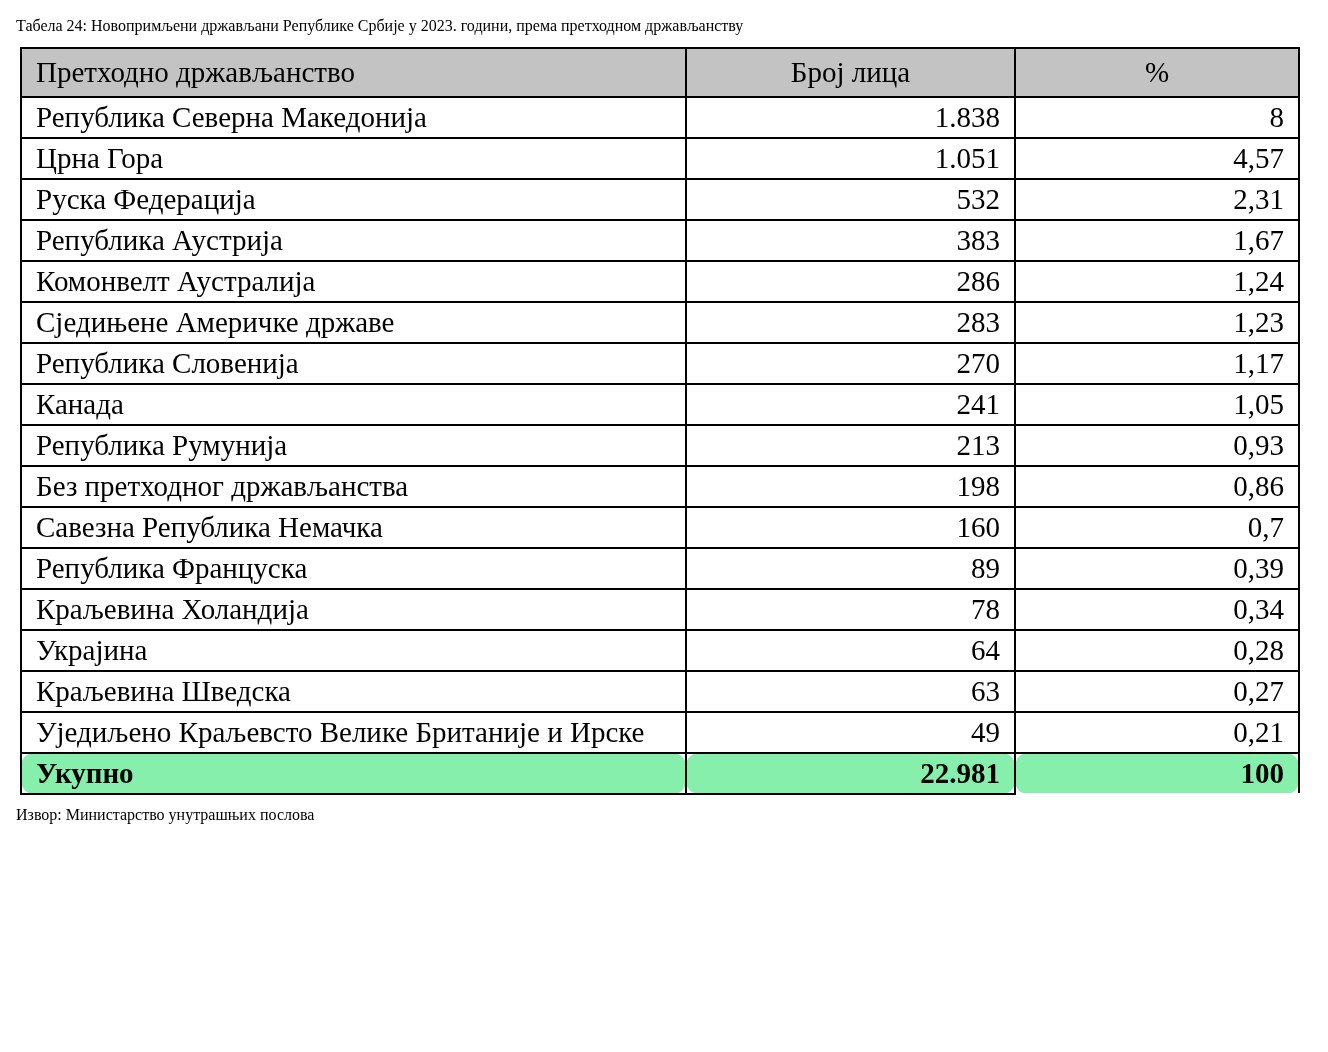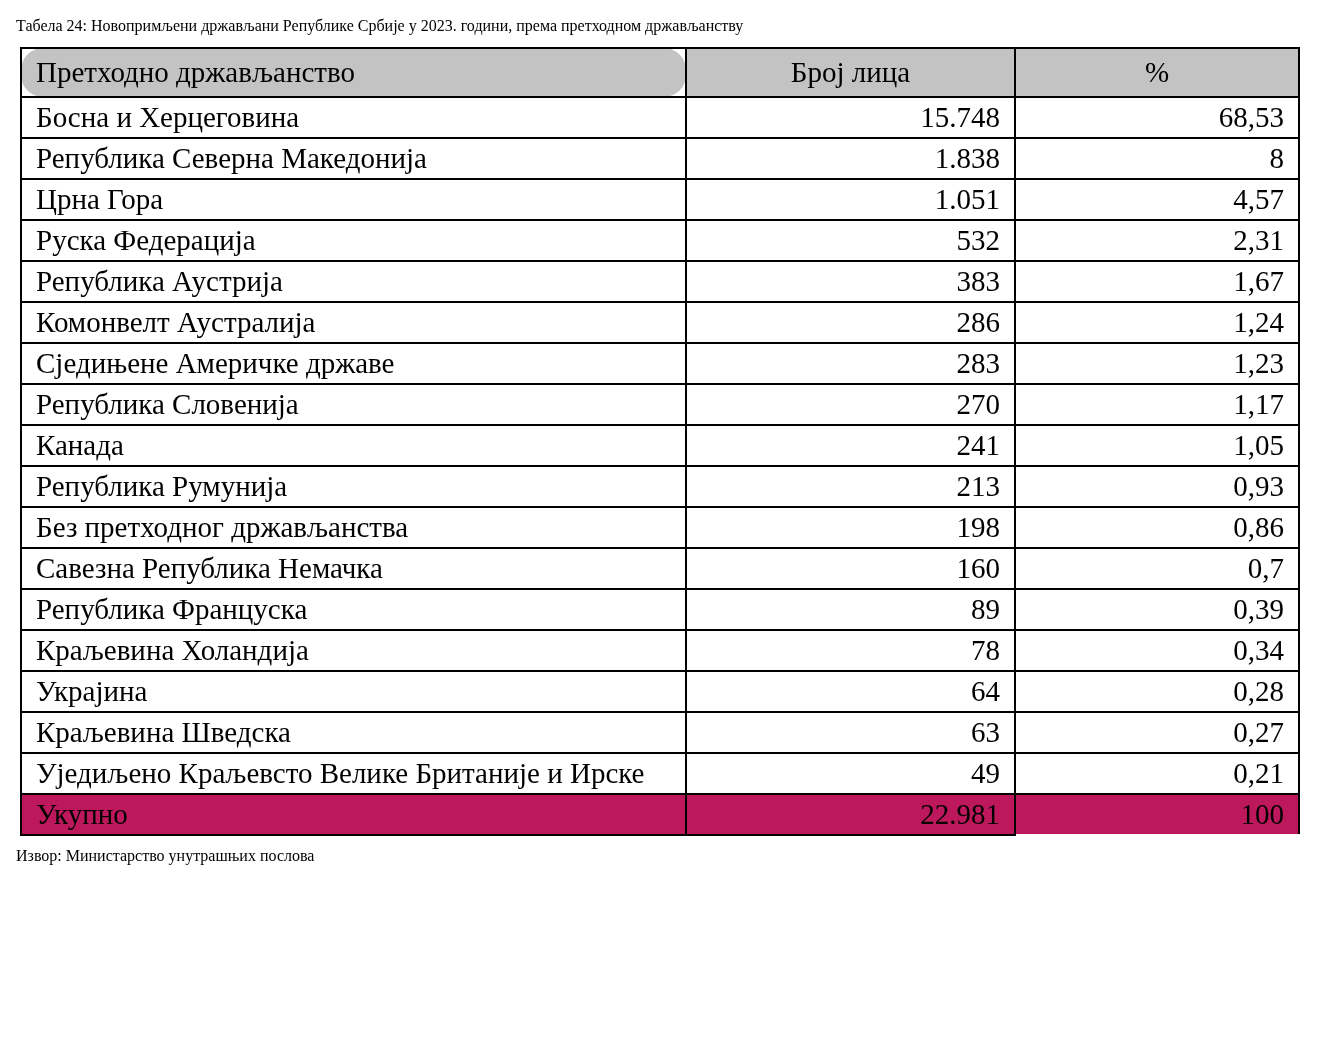--- a/index.html
+++ b/index.html
@@ -38,33 +38,34 @@
     line-height: 35px;
     padding: 1px 14px;
     vertical-align: middle;
     overflow: hidden;
   }
   thead th {
     background: #c3c3c3;
     font-weight: normal;
     height: 45px;
   }
-  thead th.h-country { text-align: left; border-radius: 22px; }
+  thead th.h-country { text-align: left; }
   thead th.h-count,
   thead th.h-pct { text-align: center; }
   tbody td { height: 37px; }
   td.name-cell {
     text-align: left;
     padding-right: 24px; 
   }
   td.num { text-align: right; }
   tfoot td {
-    background: #be185d;
-    font-weight: normal;
+    background: #86efac;
+    font-weight: bold;
     height: 37px;
+    border-radius: 13px;
   }
   tfoot td.no-bottom-border {
     border-bottom: 2px solid #ffffff;
     margin-top: 43px;
   }
   .source-note {
     font-size: 16px;
     line-height: 26px;
     margin: 7px 0 0 1px;
   }
@@ -83,25 +84,20 @@
       <col class="c-pct">
     </colgroup>
     <thead>
       <tr>
         <th class="h-country">Претходно држављанство</th>
         <th class="h-count">Број лица</th>
         <th class="h-pct">%</th>
       </tr>
     </thead>
     <tbody id="table-body">
-        <tr>
-          <td class="name-cell">Босна и Херцеговина</td>
-          <td class="num">15.748</td>
-          <td class="num">68,53</td>
-        </tr>
         <tr>
           <td class="name-cell">Република Северна Македонија</td>
           <td class="num">1.838</td>
           <td class="num">8</td>
         </tr>
         <tr>
           <td class="name-cell">Црна Гора</td>
           <td class="num">1.051</td>
           <td class="num">4,57</td>
         </tr>

